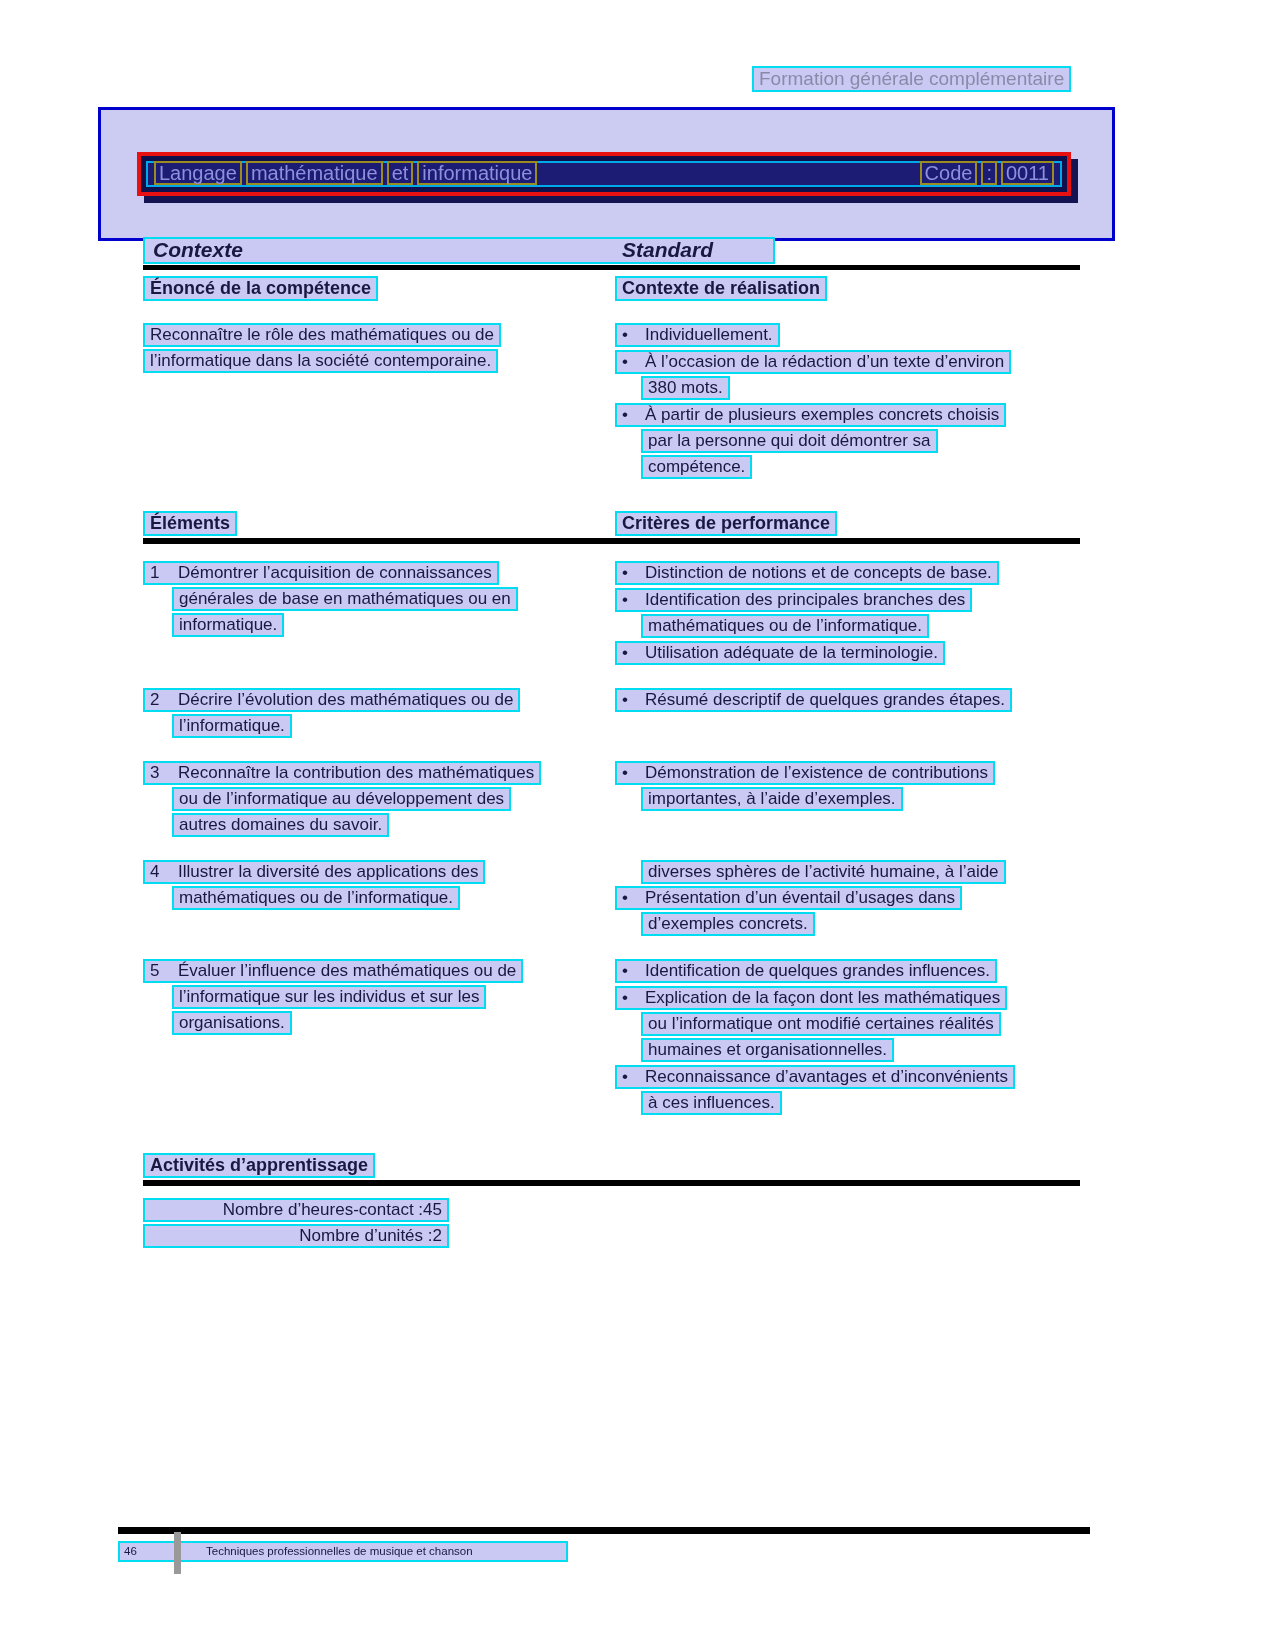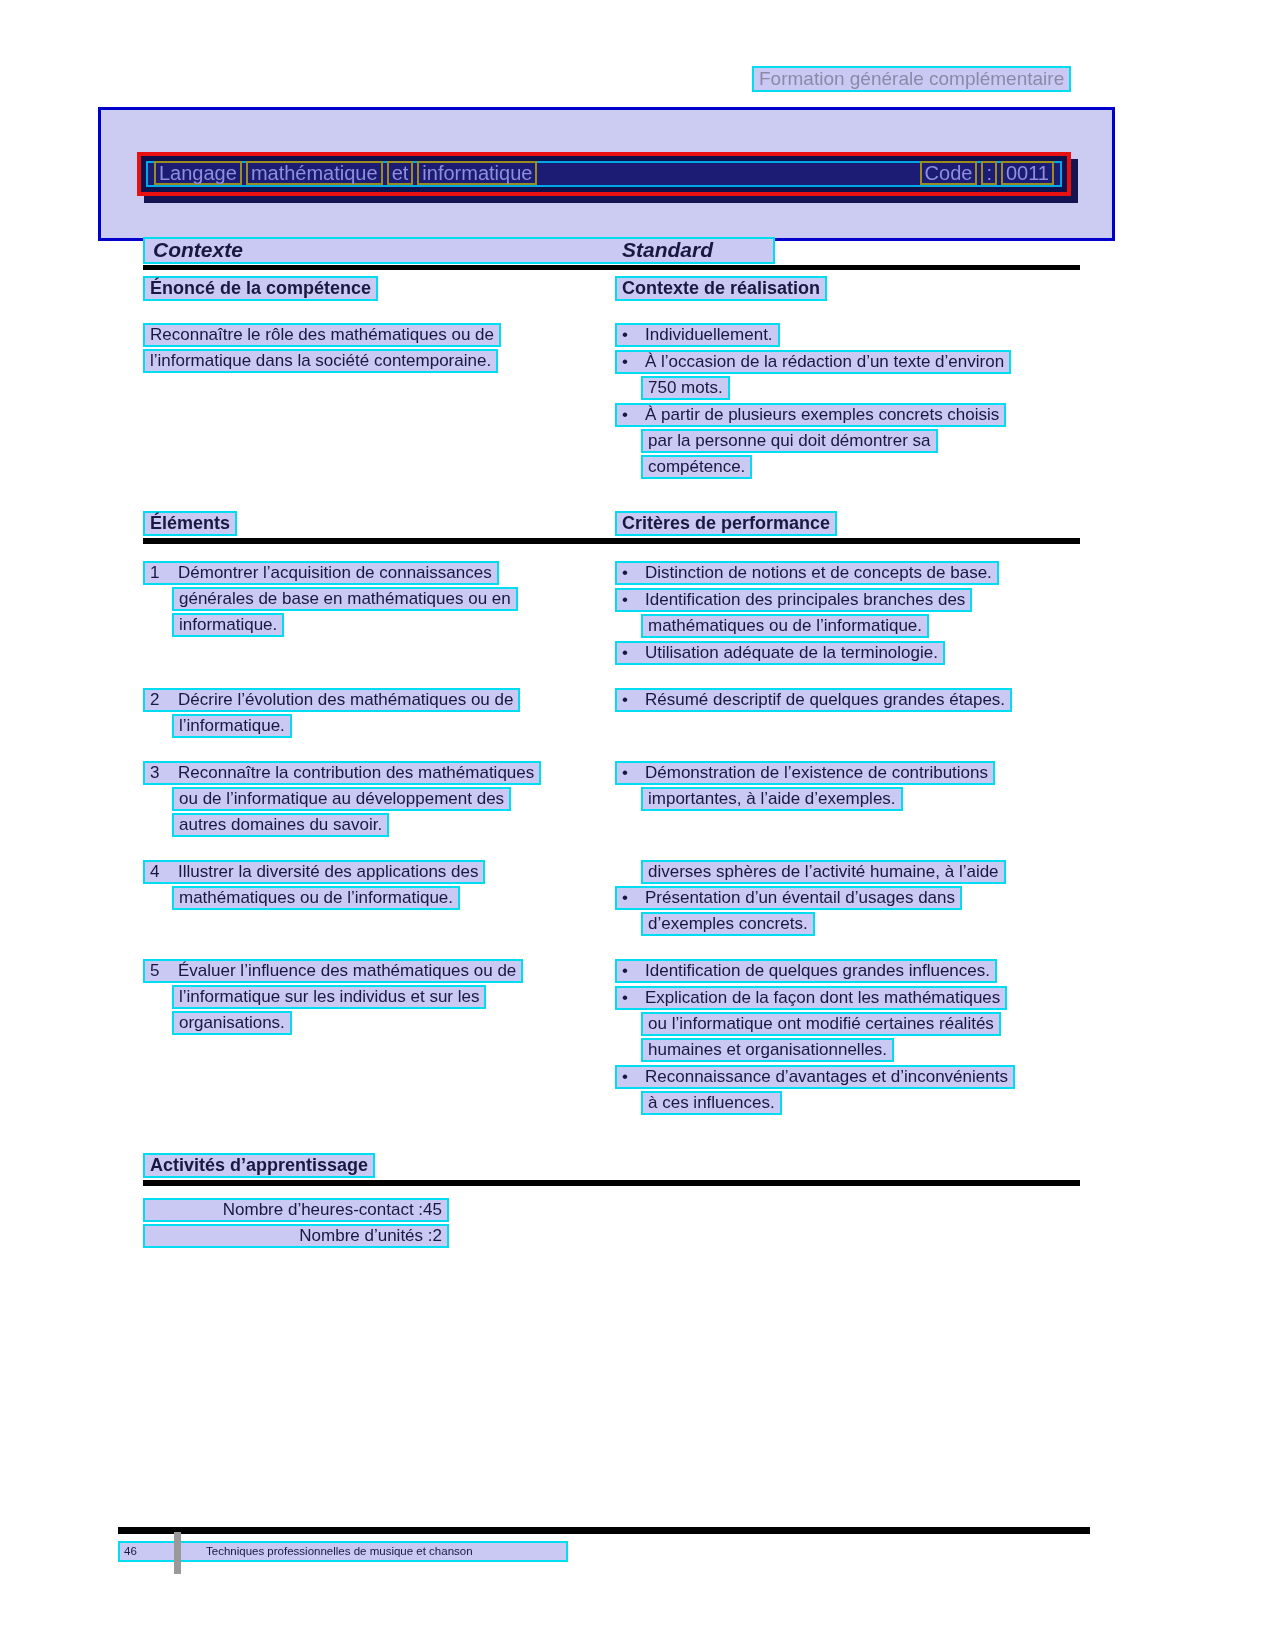--- a/index.html
+++ b/index.html
@@ -155,21 +155,21 @@
       <div id="comp-left">
           <div class="line"><span class="hl">Reconnaître le rôle des mathématiques ou de</span></div>
           <div class="line "><span class="hl">l’informatique dans la société contemporaine.</span></div>
         </div>
       <div id="comp-right">
           <div class="group">
             <div class="line"><span class="hl"><span class="bullet">•</span>Individuellement.</span></div>
           </div>
           <div class="group">
             <div class="line"><span class="hl"><span class="bullet">•</span>À l’occasion de la rédaction d’un texte d’environ</span></div>
-            <div class="line b-cont"><span class="hl">750 mots.</span></div>
+            <div class="line b-cont"><span class="hl">380 mots.</span></div>
           </div>
           <div class="group">
             <div class="line"><span class="hl"><span class="bullet">•</span>À partir de plusieurs exemples concrets choisis</span></div>
             <div class="line b-cont"><span class="hl">par la personne qui doit démontrer sa</span></div>
             <div class="line b-cont"><span class="hl">compétence.</span></div>
           </div>
         </div>
     </div>
 
     <div class="two-col sec-head" style="margin-top:30px;">

